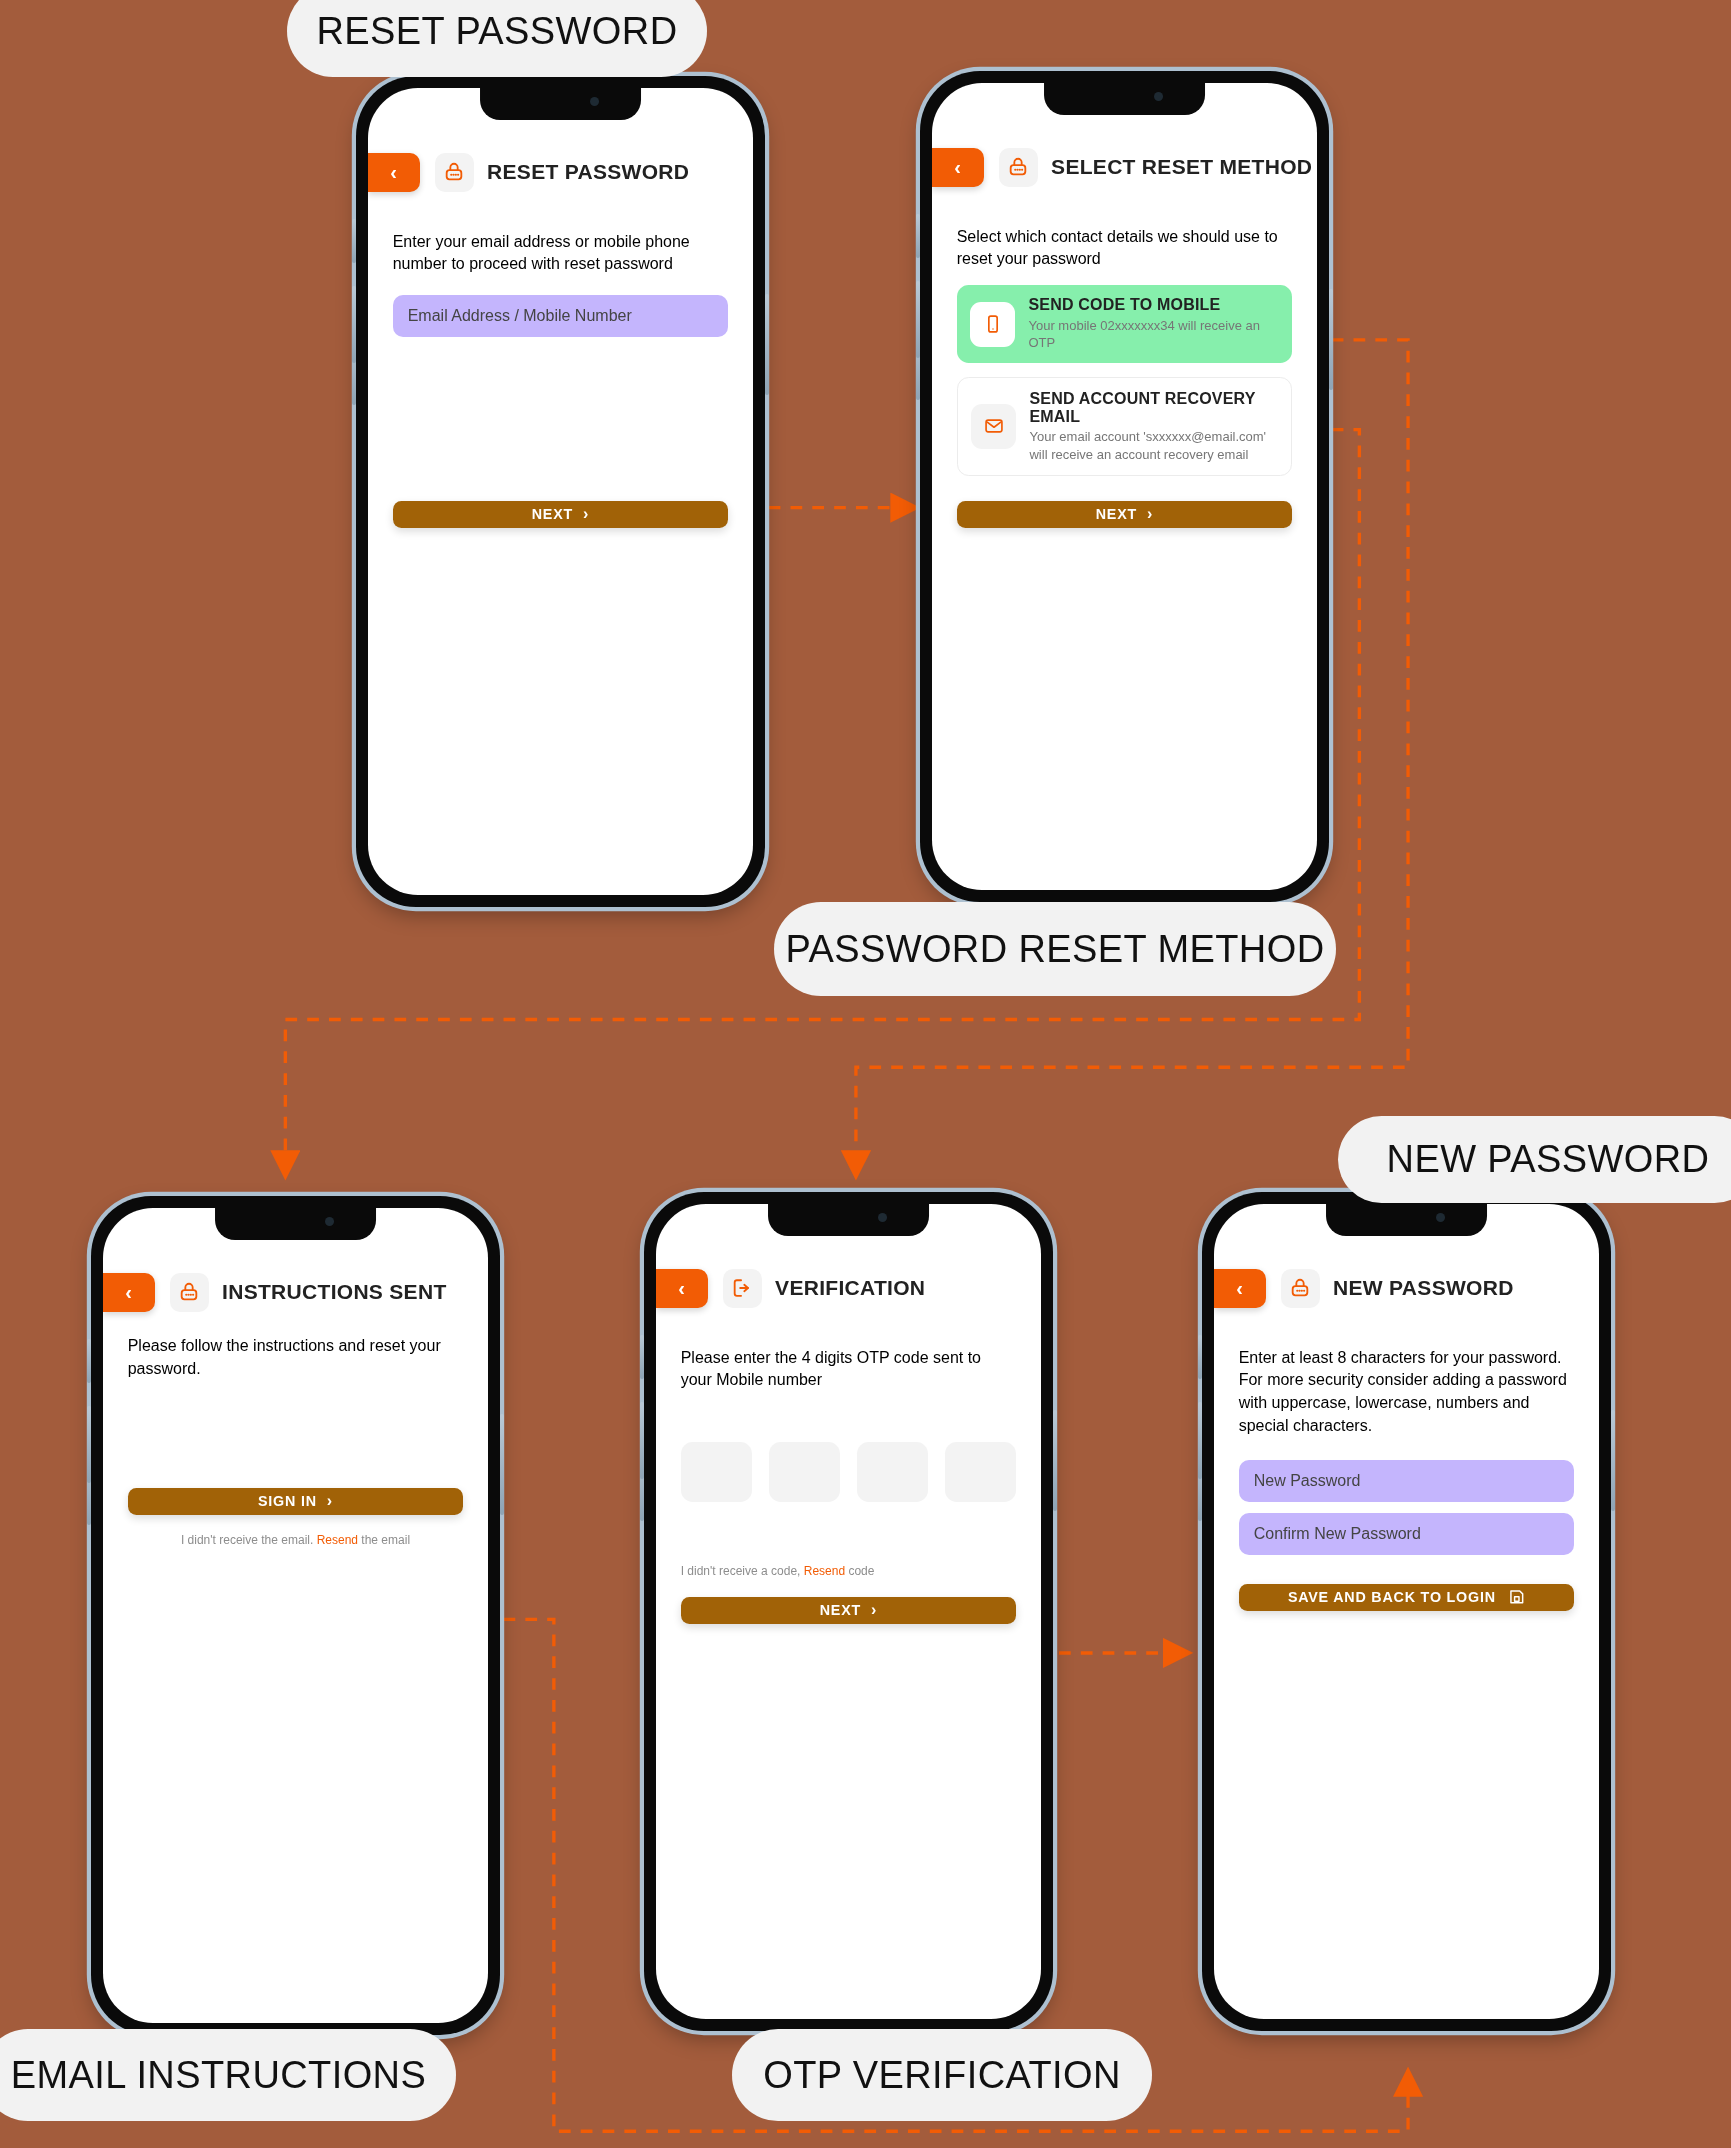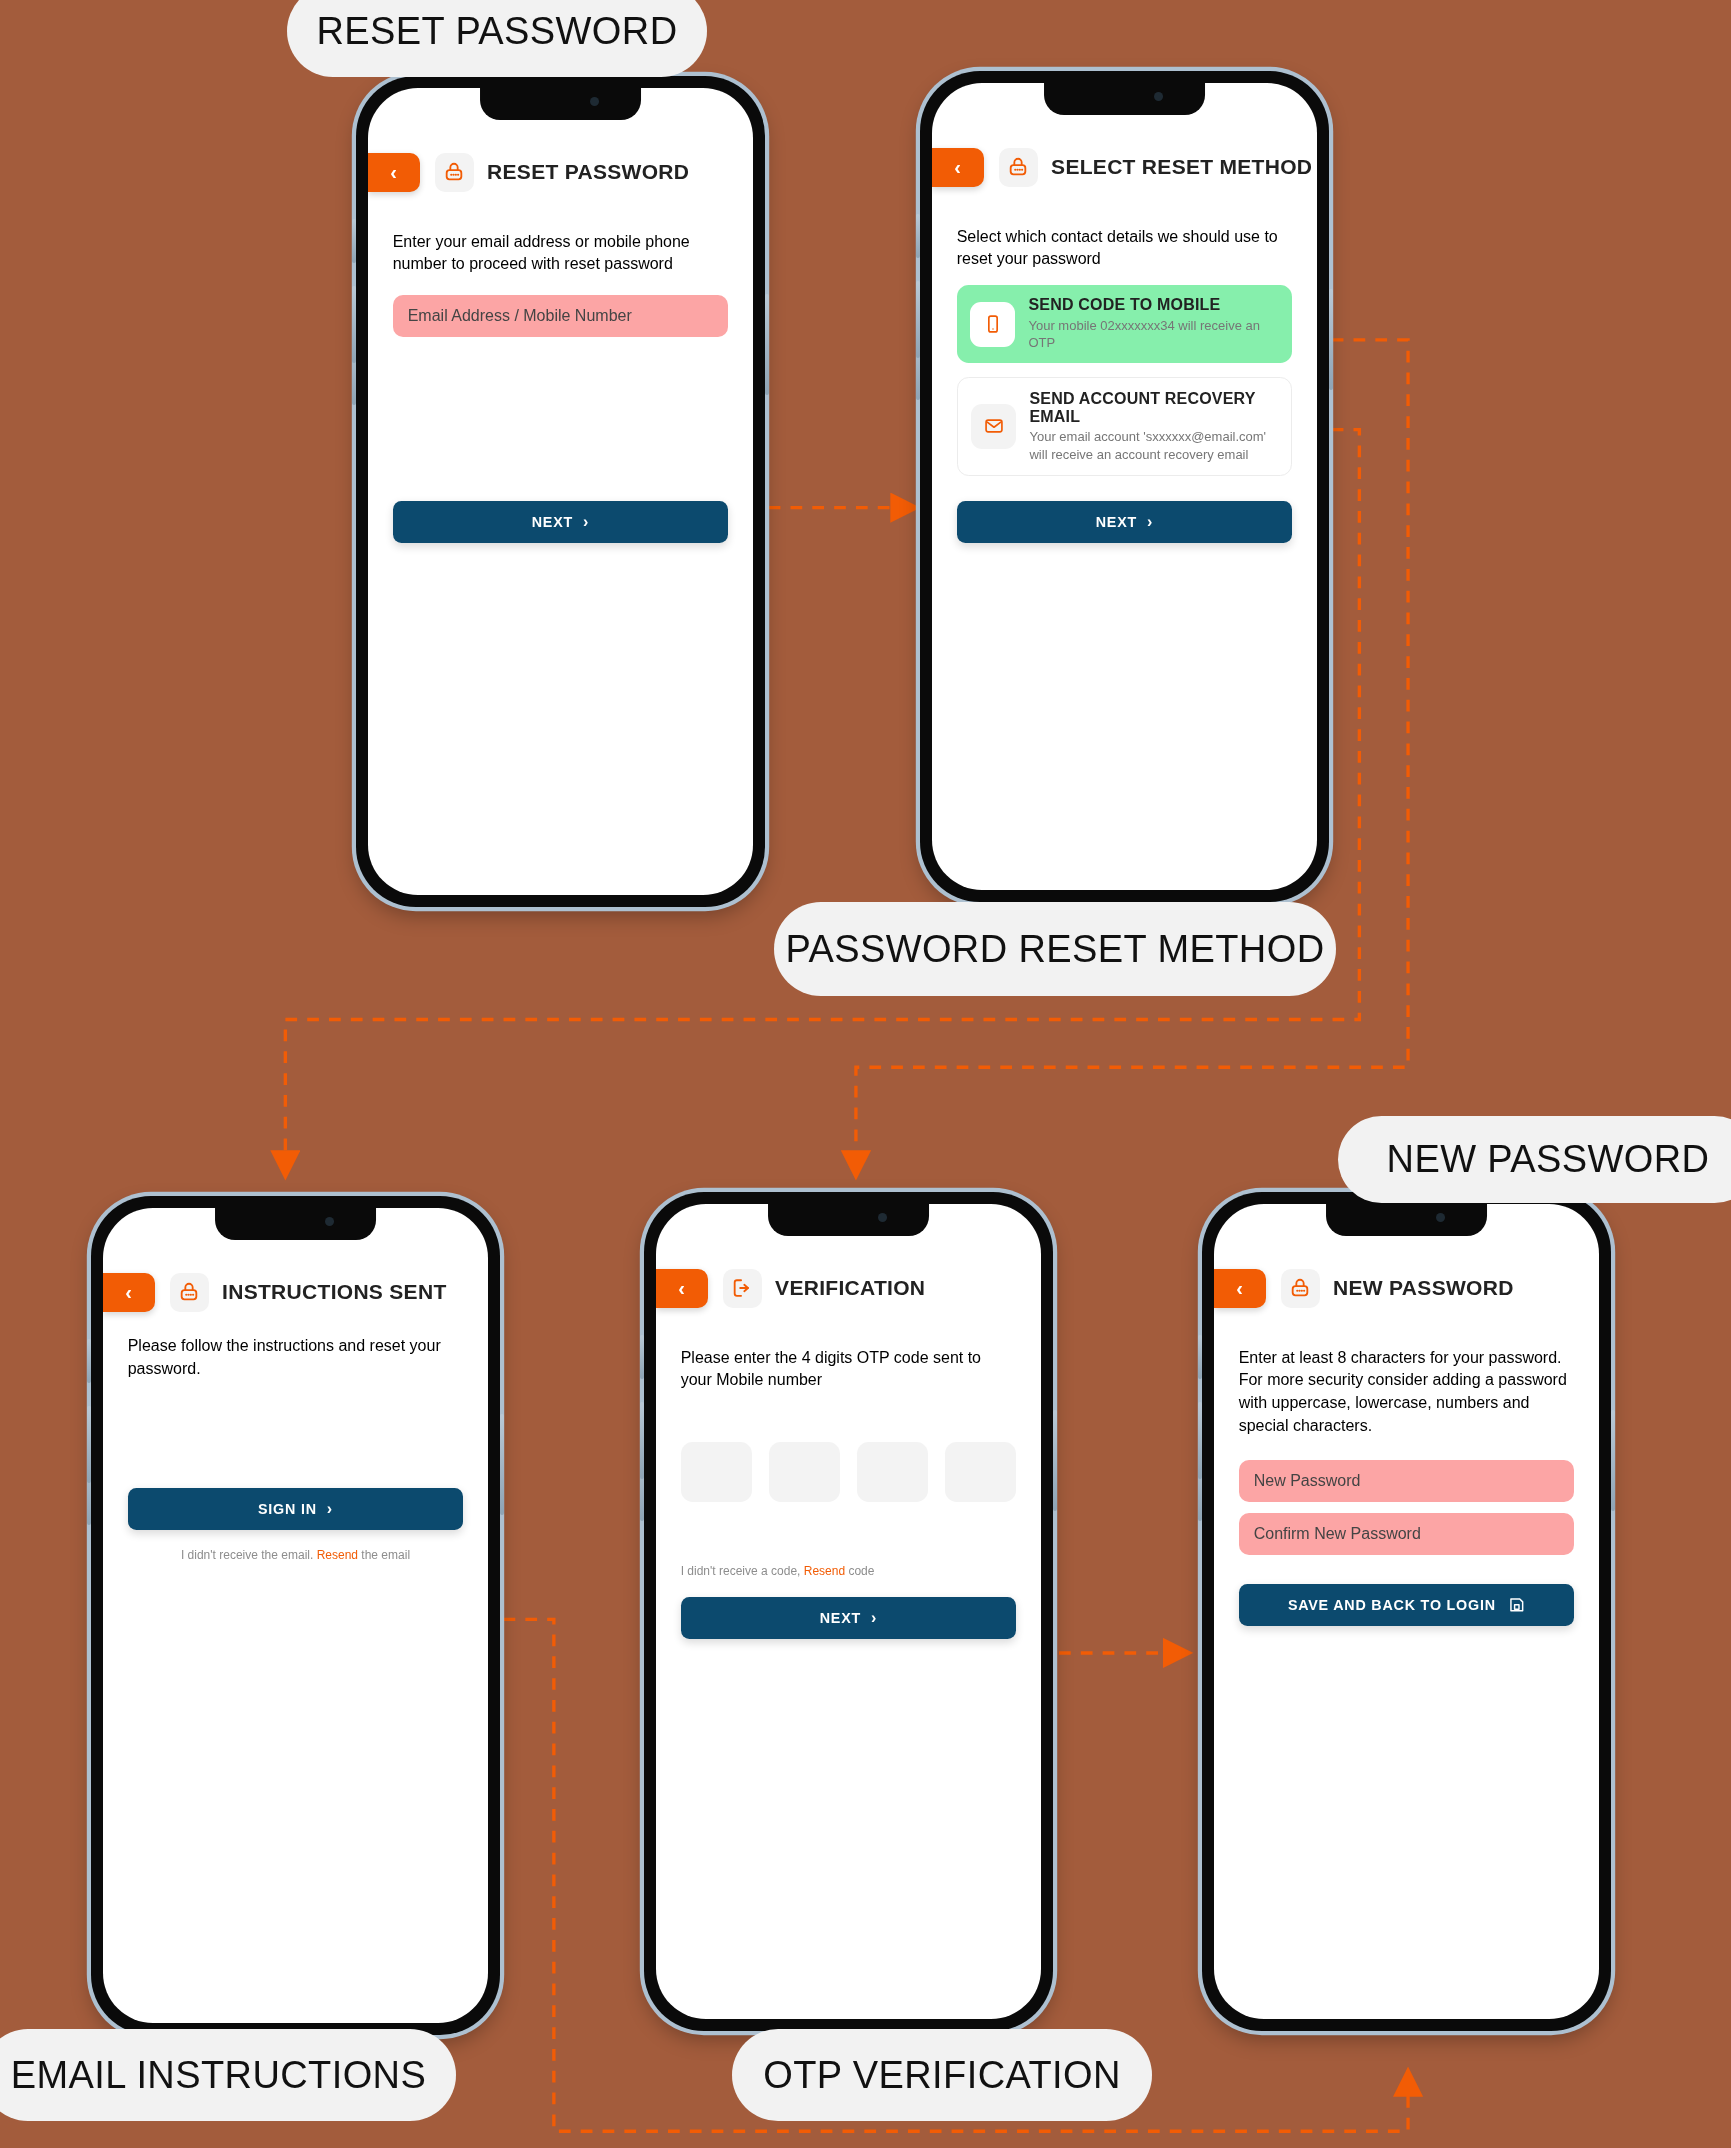--- a/index.html
+++ b/index.html
@@ -94,29 +94,29 @@
   }
 
   .body { padding: 0 25px; }
   .desc {
     margin-top: 39px;
     font-size: 16px; line-height: 1.42; color: #000000;
   }
 
   .field {
     margin-top: 18.5px;
-    background: #fca5a5; border-radius: 10px;
+    background: #c4b5fd; border-radius: 10px;
     height: 42px; display: flex; align-items: center;
     padding: 0 15px;
     font-size: 16px; color: #444;
   }
 
   .cta {
-    background: #0c4a6e; border-radius: 8.4px;
-    height: 42px; display: flex; align-items: center; justify-content: center;
+    background: #a16207; border-radius: 8.4px;
+    height: 27px; display: flex; align-items: center; justify-content: center;
     color: #fff; font-size: 14.3px; font-weight: bold; letter-spacing: 0.8px;
     box-shadow: 0 3.4px 8.4px rgba(0,0,0,0.14);
   }
   .cta .chev { margin-left: 10px; font-weight: bold; font-size: 16px; }
   .cta .svgi { margin-left: 11.7px; display: flex; }
 
   .note {
     margin-top: 18.5px; text-align: center;
     font-size: 12px; color: #8d8d8d;
   }

